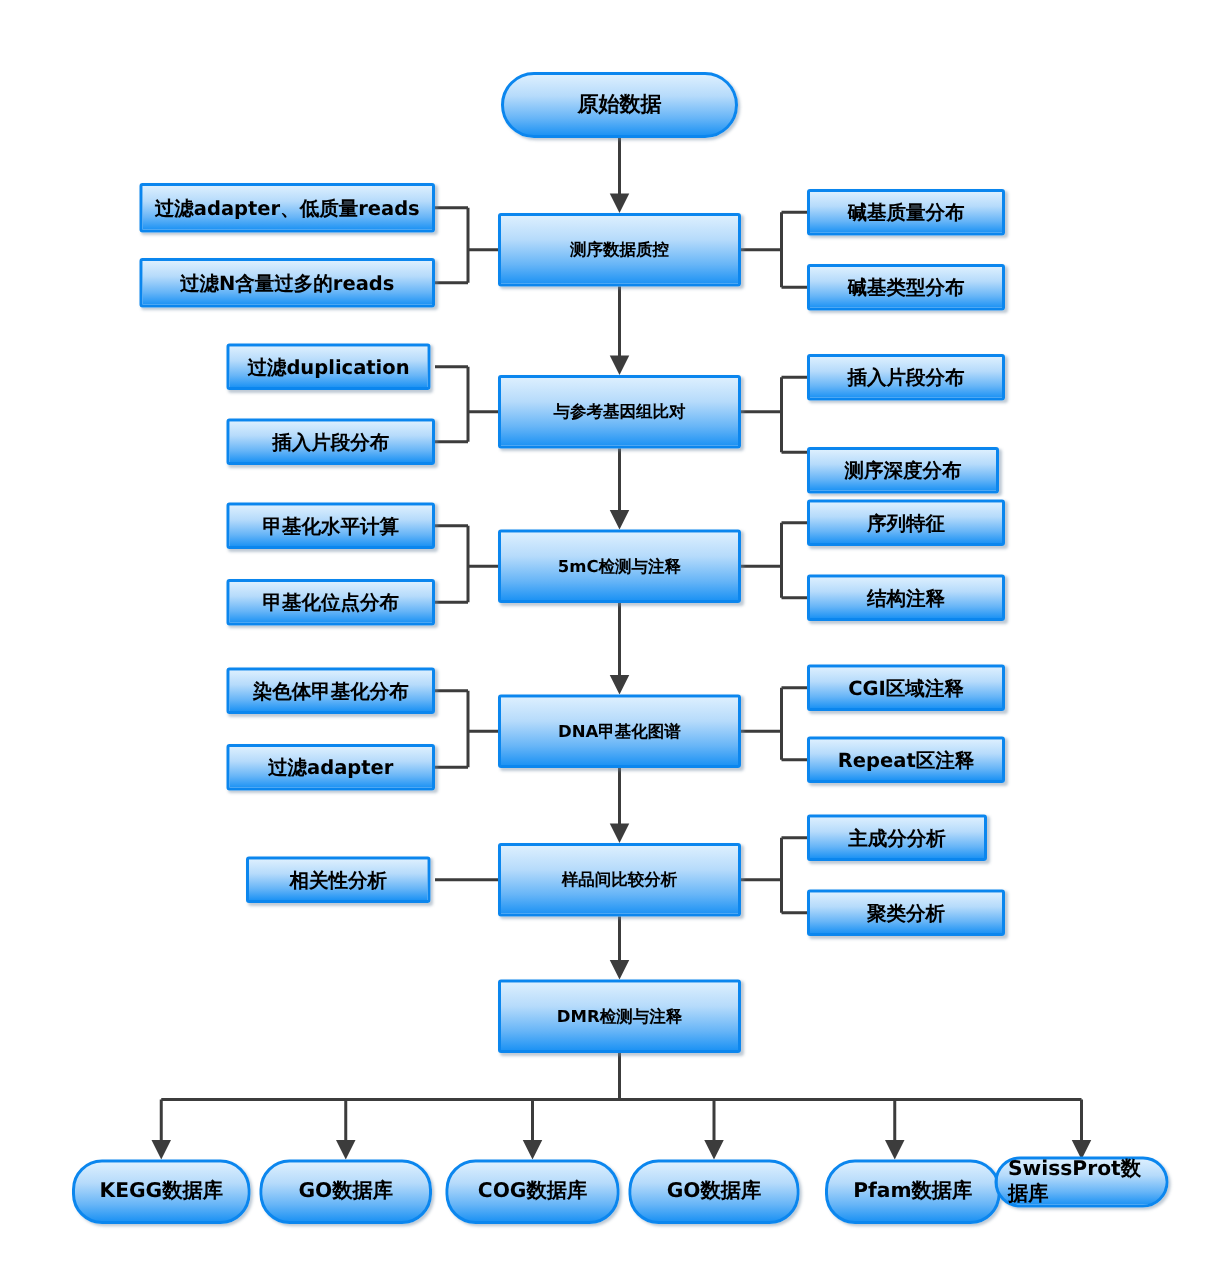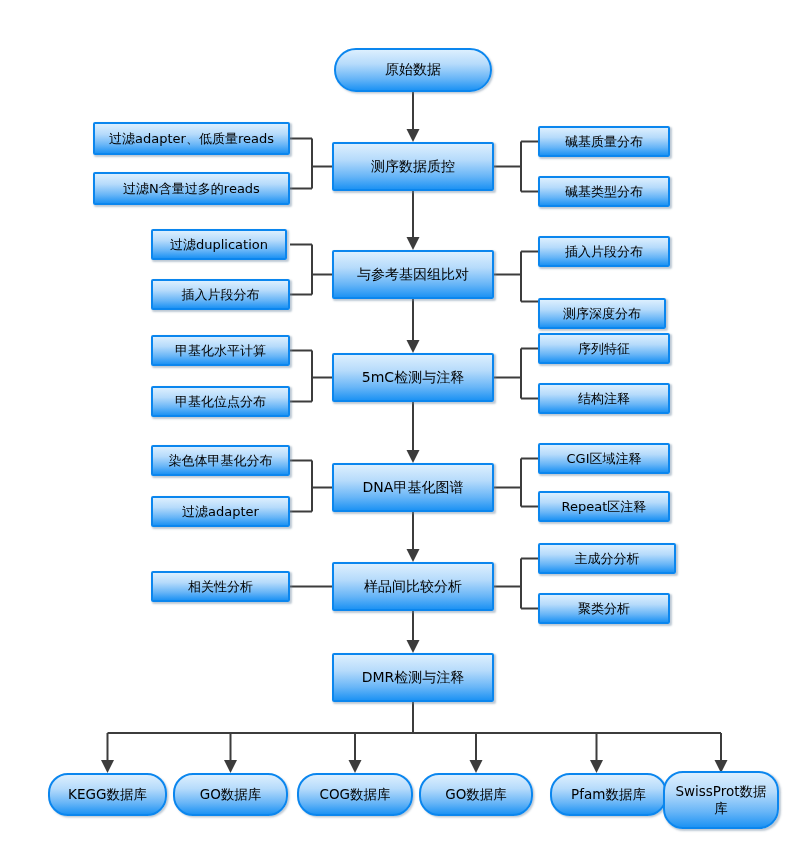--- a/index.html
+++ b/index.html
@@ -6,25 +6,25 @@
   body{
     width:812px;height:849px;position:relative;background:#ffffff;
     font-family:"DejaVu Sans",sans-serif;overflow:hidden;
   }
   #stage{position:absolute;left:0;top:0;width:812px;height:849px;}
   svg.wires{position:absolute;left:0;top:0;z-index:0;}
   .node{
     position:absolute;box-sizing:border-box;z-index:1;
     border:2px solid #0b86ee;border-radius:2px;
     background:linear-gradient(180deg,#dceffe 0%,#b6dbfb 35%,#67b5f7 72%,#1e93f4 100%);
-    display:flex;align-items:center;justify-content:center;text-align:center;
-    font-weight:400;color:#000;
+    display:flex;align-items:center;justify-content:center;text-align:left;
+    font-weight:700;color:#000;
     box-shadow:1.5px 1.5px 2px rgba(110,135,160,.45);
   }
-  .main{font-size:14px;}
+  .main{font-size:11px;}
   .side{font-size:13px;}
   .pill{border-radius:22px;font-size:14px;}
   .db{border-radius:20px;font-size:13.5px;line-height:1.25;padding:0 7px;}
 </style>
 </head>
 <body>
 
 <div id="stage">
 
   <svg class="wires" width="812" height="849" viewBox="0 0 812 849">
@@ -82,27 +82,27 @@
   <div class="node main" style="left:332px;top:353px;width:162px;height:49px">5mC检测与注释</div>
   <div class="node side" style="left:538px;top:333px;width:132px;height:31px">序列特征</div>
   <div class="node side" style="left:538px;top:383px;width:132px;height:31px">结构注释</div>
 
   <div class="node side" style="left:151px;top:445px;width:139px;height:31px">染色体甲基化分布</div>
   <div class="node side" style="left:151px;top:496px;width:139px;height:31px">过滤adapter</div>
   <div class="node main" style="left:332px;top:463px;width:162px;height:49px">DNA甲基化图谱</div>
   <div class="node side" style="left:538px;top:443px;width:132px;height:31px">CGI区域注释</div>
   <div class="node side" style="left:538px;top:491px;width:132px;height:31px">Repeat区注释</div>
 
-  <div class="node side" style="left:151px;top:571px;width:139px;height:31px">相关性分析</div>
+  <div class="node side" style="left:164px;top:571px;width:123px;height:31px">相关性分析</div>
   <div class="node main" style="left:332px;top:562px;width:162px;height:49px">样品间比较分析</div>
-  <div class="node side" style="left:538px;top:543px;width:138px;height:31px">主成分分析</div>
+  <div class="node side" style="left:538px;top:543px;width:120px;height:31px">主成分分析</div>
   <div class="node side" style="left:538px;top:593px;width:132px;height:31px">聚类分析</div>
 
   <div class="node main" style="left:332px;top:653px;width:162px;height:49px">DMR检测与注释</div>
 
   <div class="node db" style="left:173px;top:773px;width:115px;height:43px">GO数据库</div>
   <div class="node db" style="left:48px;top:773px;width:119px;height:43px">KEGG数据库</div>
   <div class="node db" style="left:297px;top:773px;width:116px;height:43px">COG数据库</div>
   <div class="node db" style="left:419px;top:773px;width:114px;height:43px">GO数据库</div>
   <div class="node db" style="left:550px;top:773px;width:117px;height:43px">Pfam数据库</div>
-  <div class="node db" style="left:663px;top:771px;width:116px;height:58px">SwissProt数据库</div>
+  <div class="node db" style="left:663px;top:771px;width:116px;height:34px">SwissProt数据库</div>
 
 </div>
 
 </body></html>

